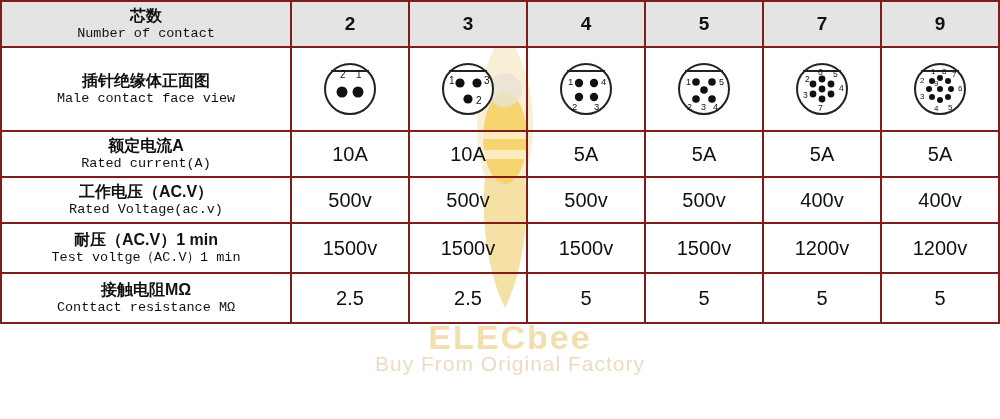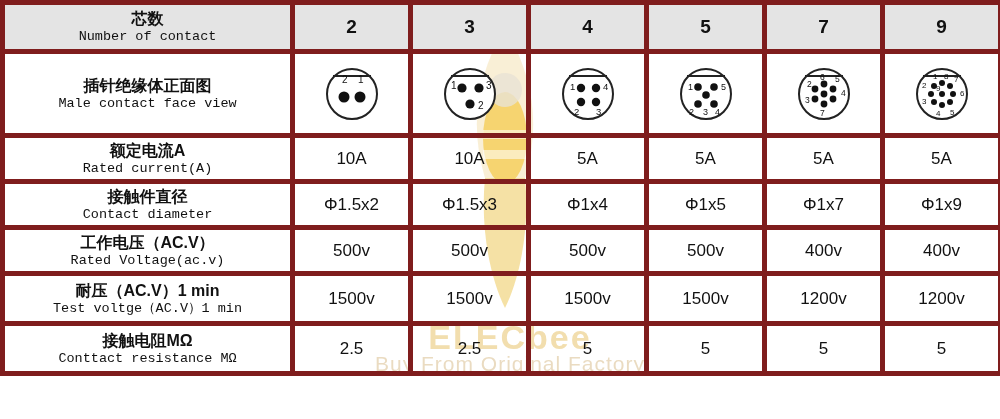--- a/index.html
+++ b/index.html
@@ -58,21 +58,21 @@
     opacity: .9;
   }
   table.spec {
     position: relative;
     z-index: 2;
     border-collapse: collapse;
     width: 1000px;
     table-layout: fixed;
   }
   table.spec td, table.spec th {
-    border: 5px solid #7f1d1d;
+    border: 2px solid #7f1d1d;
     text-align: center;
     vertical-align: middle;
     padding: 0;
   }
   .hdr-label {
     background: #e4e4e4;
     height: 44px;
   }
   .hdr-num {
     background: #e4e4e4;
@@ -94,21 +94,21 @@
     font-size: 13.5px;
     color: #111;
     line-height: 17px;
     font-weight: normal;
     font-family: Liberation Mono, monospace;
   }
   .rowlabel {
     padding: 6px 4px;
   }
   .val {
-    font-size: 17px;
+    font-size: 20px;
     color: #111;
   }
   .row-face { height: 84px; }
   .row-std { height: 46px; }
   .row-tall { height: 50px; }
   svg { display: block; margin: 0 auto; }
 </style>
 </head>
 <body>
 
@@ -267,32 +267,20 @@
           <span class="en">Rated current(A)</span>
         </td>
         <td class="val">10A</td>
         <td class="val">10A</td>
         <td class="val">5A</td>
         <td class="val">5A</td>
         <td class="val">5A</td>
         <td class="val">5A</td>
       </tr>
 
-      <tr class="row-std">
-        <td class="rowlabel">
-          <span class="cn">接触件直径</span>
-          <span class="en">Contact diameter</span>
-        </td>
-        <td class="val">Φ1.5x2</td>
-        <td class="val">Φ1.5x3</td>
-        <td class="val">Φ1x4</td>
-        <td class="val">Φ1x5</td>
-        <td class="val">Φ1x7</td>
-        <td class="val">Φ1x9</td>
-      </tr>
 
       <tr class="row-std">
         <td class="rowlabel">
           <span class="cn">工作电压（AC.V）</span>
           <span class="en">Rated Voltage(ac.v)</span>
         </td>
         <td class="val">500v</td>
         <td class="val">500v</td>
         <td class="val">500v</td>
         <td class="val">500v</td>

